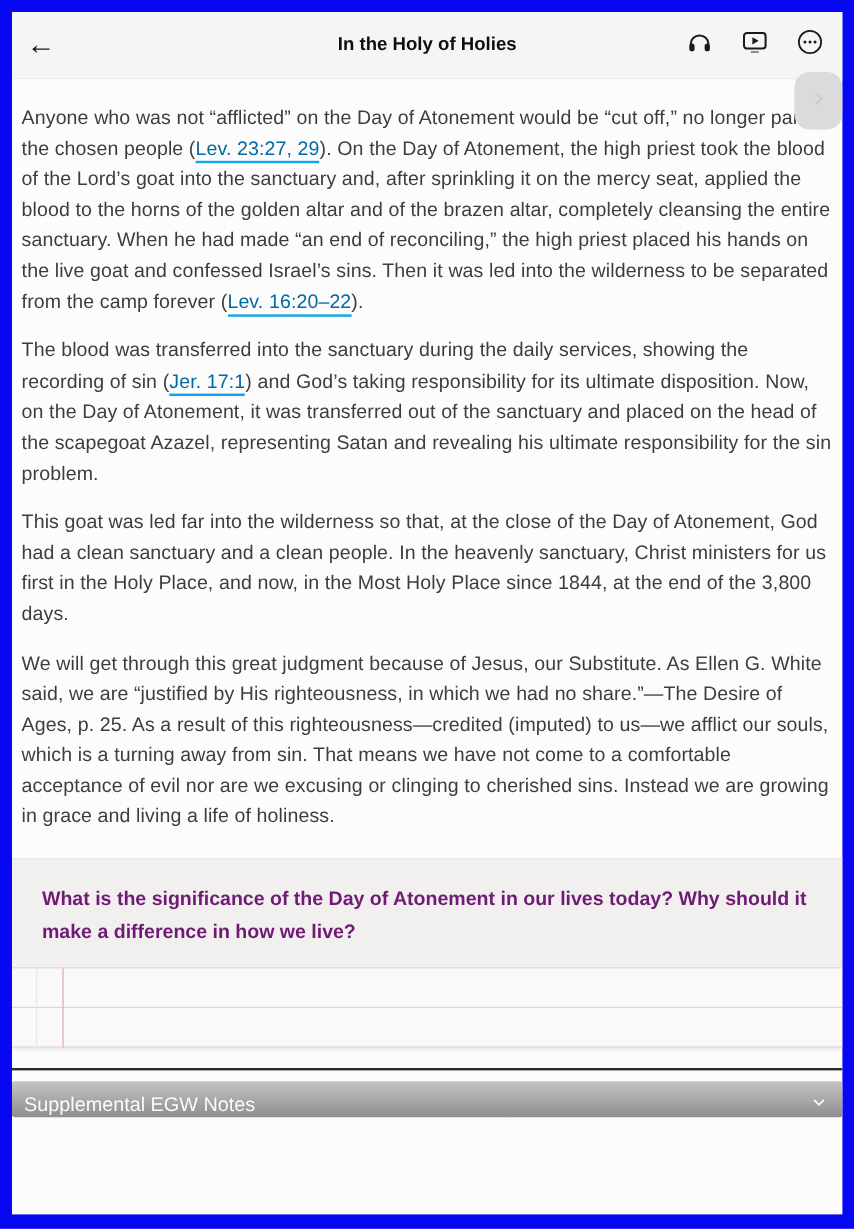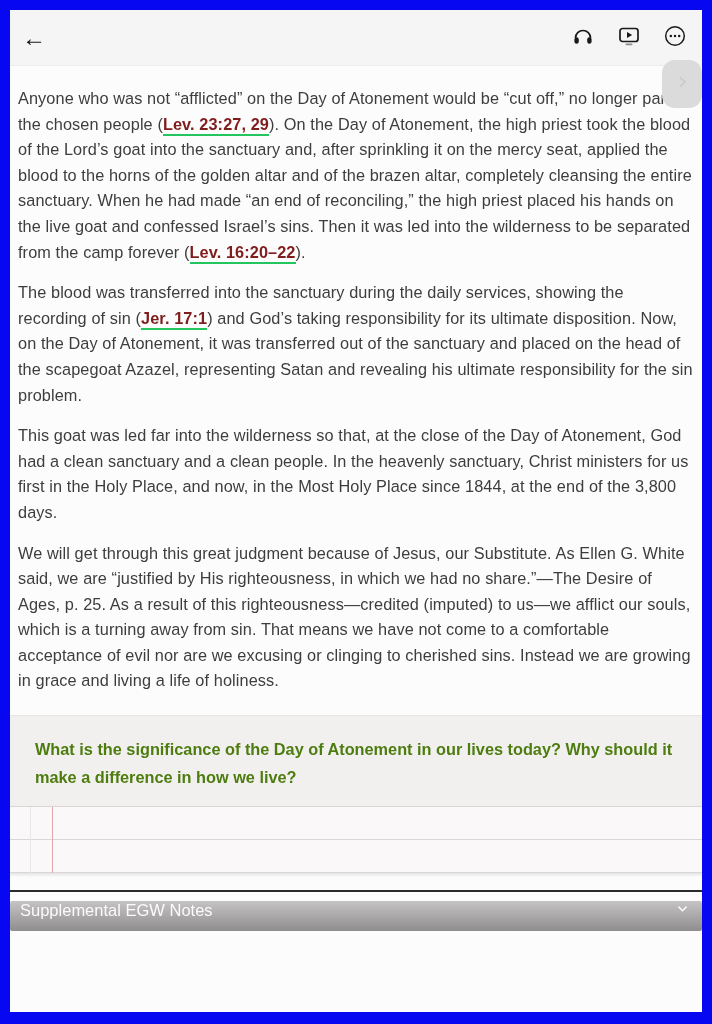--- a/index.html
+++ b/index.html
@@ -43,66 +43,67 @@
     background:#dcdbdb; border-radius:13px; z-index:5;
     display:flex; align-items:center; justify-content:center;
   }
   
   .article { padding:20px 9px 0 8px; }
   .article p {
     font-size:16.3px; line-height:25.6px; color:#3e3d3d;
     margin-bottom:15px; letter-spacing:0.1px;
   }
   .ref {
-    font-weight:bold; color:#7f1d1d; text-decoration:none;
-    border-bottom:2px solid #22c55e; padding-bottom:1px; cursor:pointer;
+    font-weight:normal; color:#0369a1; text-decoration:none;
+    border-bottom:2px solid #0ea5e9; padding-bottom:1px; cursor:pointer;
   }
   
   .question-box {
     margin-top:21px; background:#f2f0ef;
     padding:19px 28px 15px 25px;
     border-top:1px solid #e8e6e5;
   }
   .question-box .q {
-    font-size:16.3px; font-weight:bold; color:#4d7c0f; line-height:28px;
+    font-size:16.3px; font-weight:bold; color:#701a75; line-height:28px;
   }
   
   .notes-area {
     position:relative; background:#fbf8f9;
     border-top:1px solid #d9d6d6;
     box-shadow:0 2px 3px rgba(0,0,0,0.10);
   }
   .notes-row { height:33px; border-bottom:1px solid #d9d6d6; }
   .notes-row:last-child { height:27px; }
   .margin-line-gray {
     position:absolute; top:0; bottom:0; left:20px; width:1px; background:#e9e6e6;
   }
   .margin-line-red {
     position:absolute; top:0; bottom:0; left:42px; width:1px; background:#e0a7ae;
   }
   
   .divider { margin:17px 0 9px 0; height:2px; background:#2b2b2b; }
   .egw-bar {
     height:30px; border-radius:2px; cursor:pointer;
     background:linear-gradient(#c5c3c3,#8f8d8d);
-    display:flex; align-items:flex-start; justify-content:space-between;
+    display:flex; align-items:flex-end; justify-content:space-between;
     padding:0 12px 0 10px;
   }
   .egw-label { color:#fbfbfb; font-size:16.5px; }
 </style>
 </head>
 <body>
 
 <div class="screen">
   <div class="status-remnant"></div>
 
   <div class="header">
     <div class="back-btn">
       <span>←</span>
     </div>
+    <div class="hdr-title">In the Holy of Holies</div>
     <div class="hdr-icons">
       <div class="icon-btn">
         <span>
           <svg viewBox="0 0 24 24" width="24" height="24">
             <path d="M4.5 14a7.5 7.5 0 0 1 15 0" fill="none" stroke="#1a1a1a" stroke-width="1.7"></path>
             <rect x="3.4" y="13.2" width="4.4" height="6.6" rx="2.2" fill="#1a1a1a"></rect>
             <rect x="16.2" y="13.2" width="4.4" height="6.6" rx="2.2" fill="#1a1a1a"></rect>
           </svg>
         </span>
       </div>

